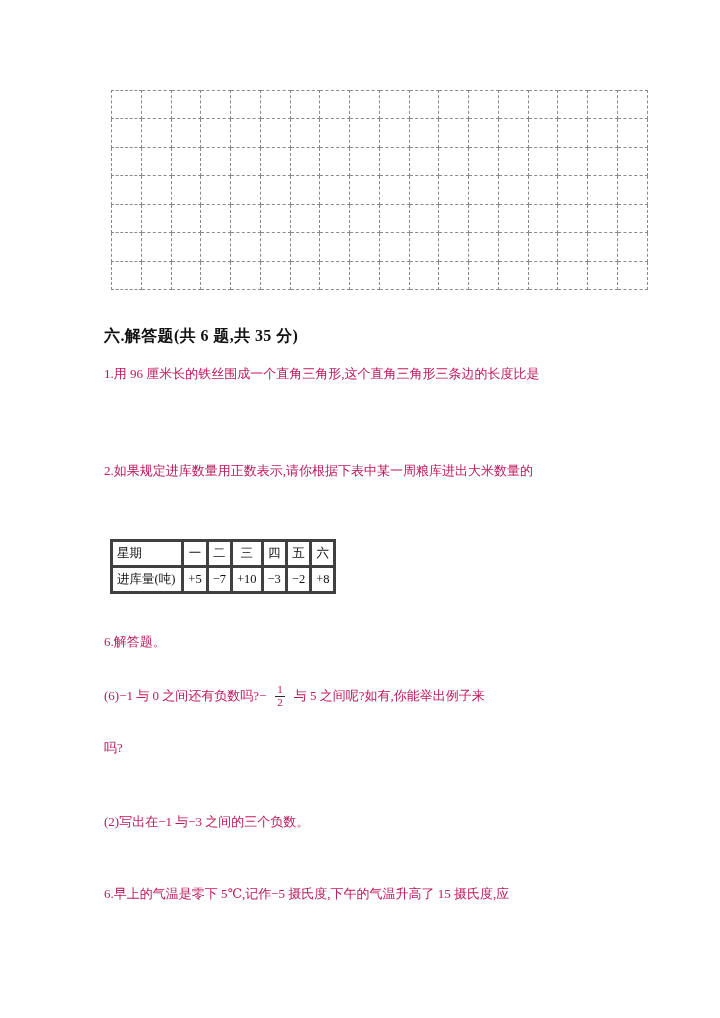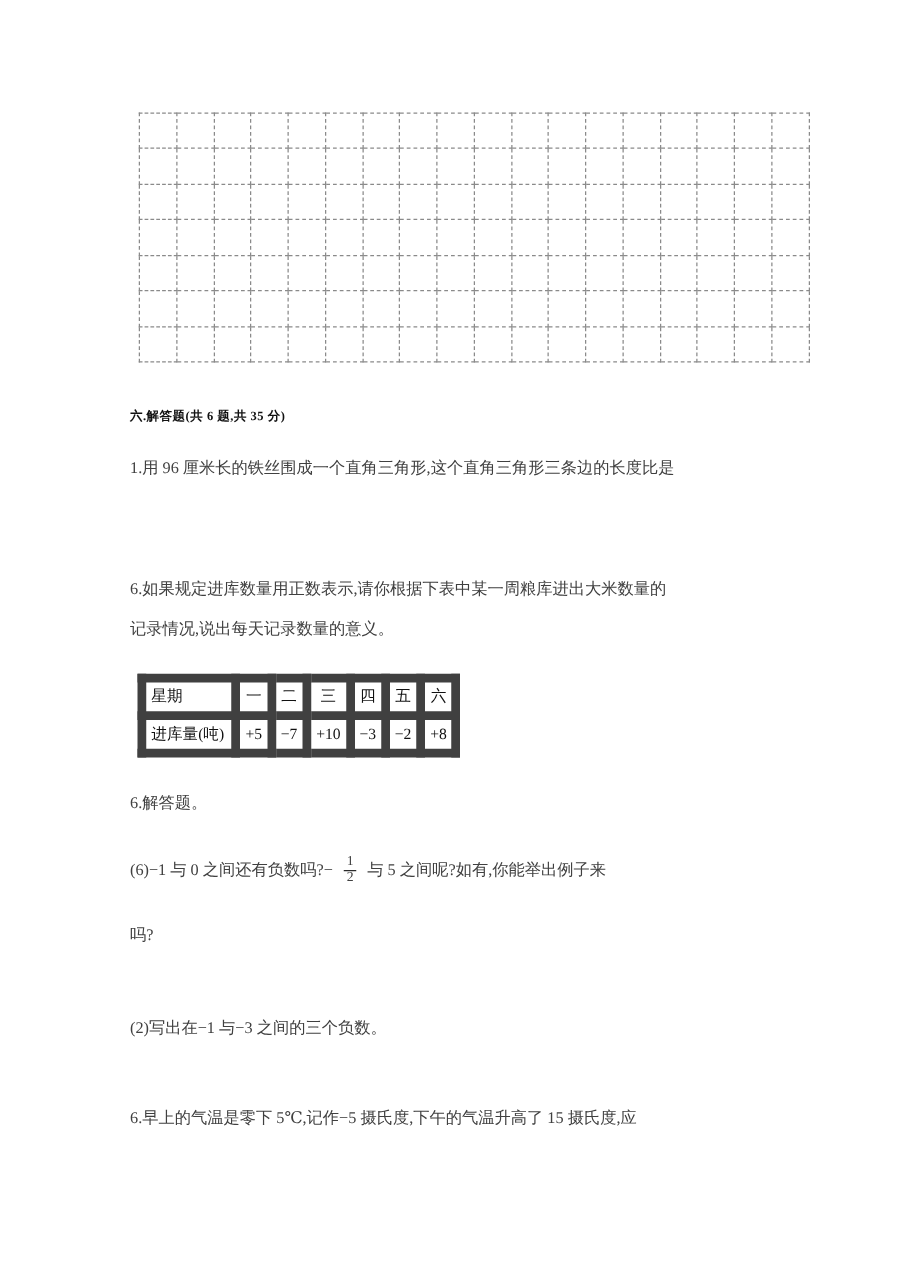--- a/index.html
+++ b/index.html
@@ -39,34 +39,34 @@
   .grid-table td {
     border: 1px dashed #8a8a8a;
     padding: 0;
   }
 
   
   .section-heading {
     position: absolute;
     left: 104px;
     top: 326px;
-    font-size: 10px;
+    font-size: 16px;
     font-weight: bold;
     letter-spacing: 0.4px;
     white-space: nowrap;
     color: #111;
   }
 
   
   .question {
     position: absolute;
     left: 104px;
     width: 524px;
     font-size: 13px;
-    color: #404040;
+    color: #be185d;
     text-align: justify;
   }
   .q-tight { line-height: 1.55; }
   .q-loose { line-height: 2.45; }
 
   #q1 { top: 364px; }
   #q2 { top: 455px; }
   #q3-label { top: 632px; }
   #q3-1 { top: 685px; }
   #q3-1b { top: 738px; }
@@ -80,21 +80,21 @@
     position: absolute;
     left: 110px;
     top: 539px;
   }
   .data-table {
     border-collapse: collapse;
     font-size: 12.5px;
     color: #111;
   }
   .data-table td {
-    border: 7px solid #404040;
+    border: 3px solid #404040;
     padding: 2px 4px;
     text-align: center;
     white-space: nowrap;
     line-height: 1.5;
   }
   .data-table td.rowhead {
     text-align: left;
     padding-left: 4px;
     padding-right: 6px;
   }
@@ -265,22 +265,21 @@
     </table>
   </div>
 
   <div class="section-heading">六.解答题(共 6 题,共 35 分)</div>
 
   <div class="question q-tight" id="q1">
     <span class="q-line">1.用 96 厘米长的铁丝围成一个直角三角形,这个直角三角形三条边的长度比是</span>
   </div>
 
   <div class="question q-loose" id="q2">
-    <span class="q-line">6.如果规定进库数量用正数表示,请你根据下表中某一周粮库进出大米数量的</span>
-    <span class="q-line">记录情况,说出每天记录数量的意义。</span>
+    <span class="q-line">2.如果规定进库数量用正数表示,请你根据下表中某一周粮库进出大米数量的</span>
   </div>
 
   <div class="data-table-wrap">
     <table class="data-table">
       <tbody>
           <tr>
             <td class="rowhead">星期</td>
             <td>一</td>
             <td>二</td>
             <td>三</td>

